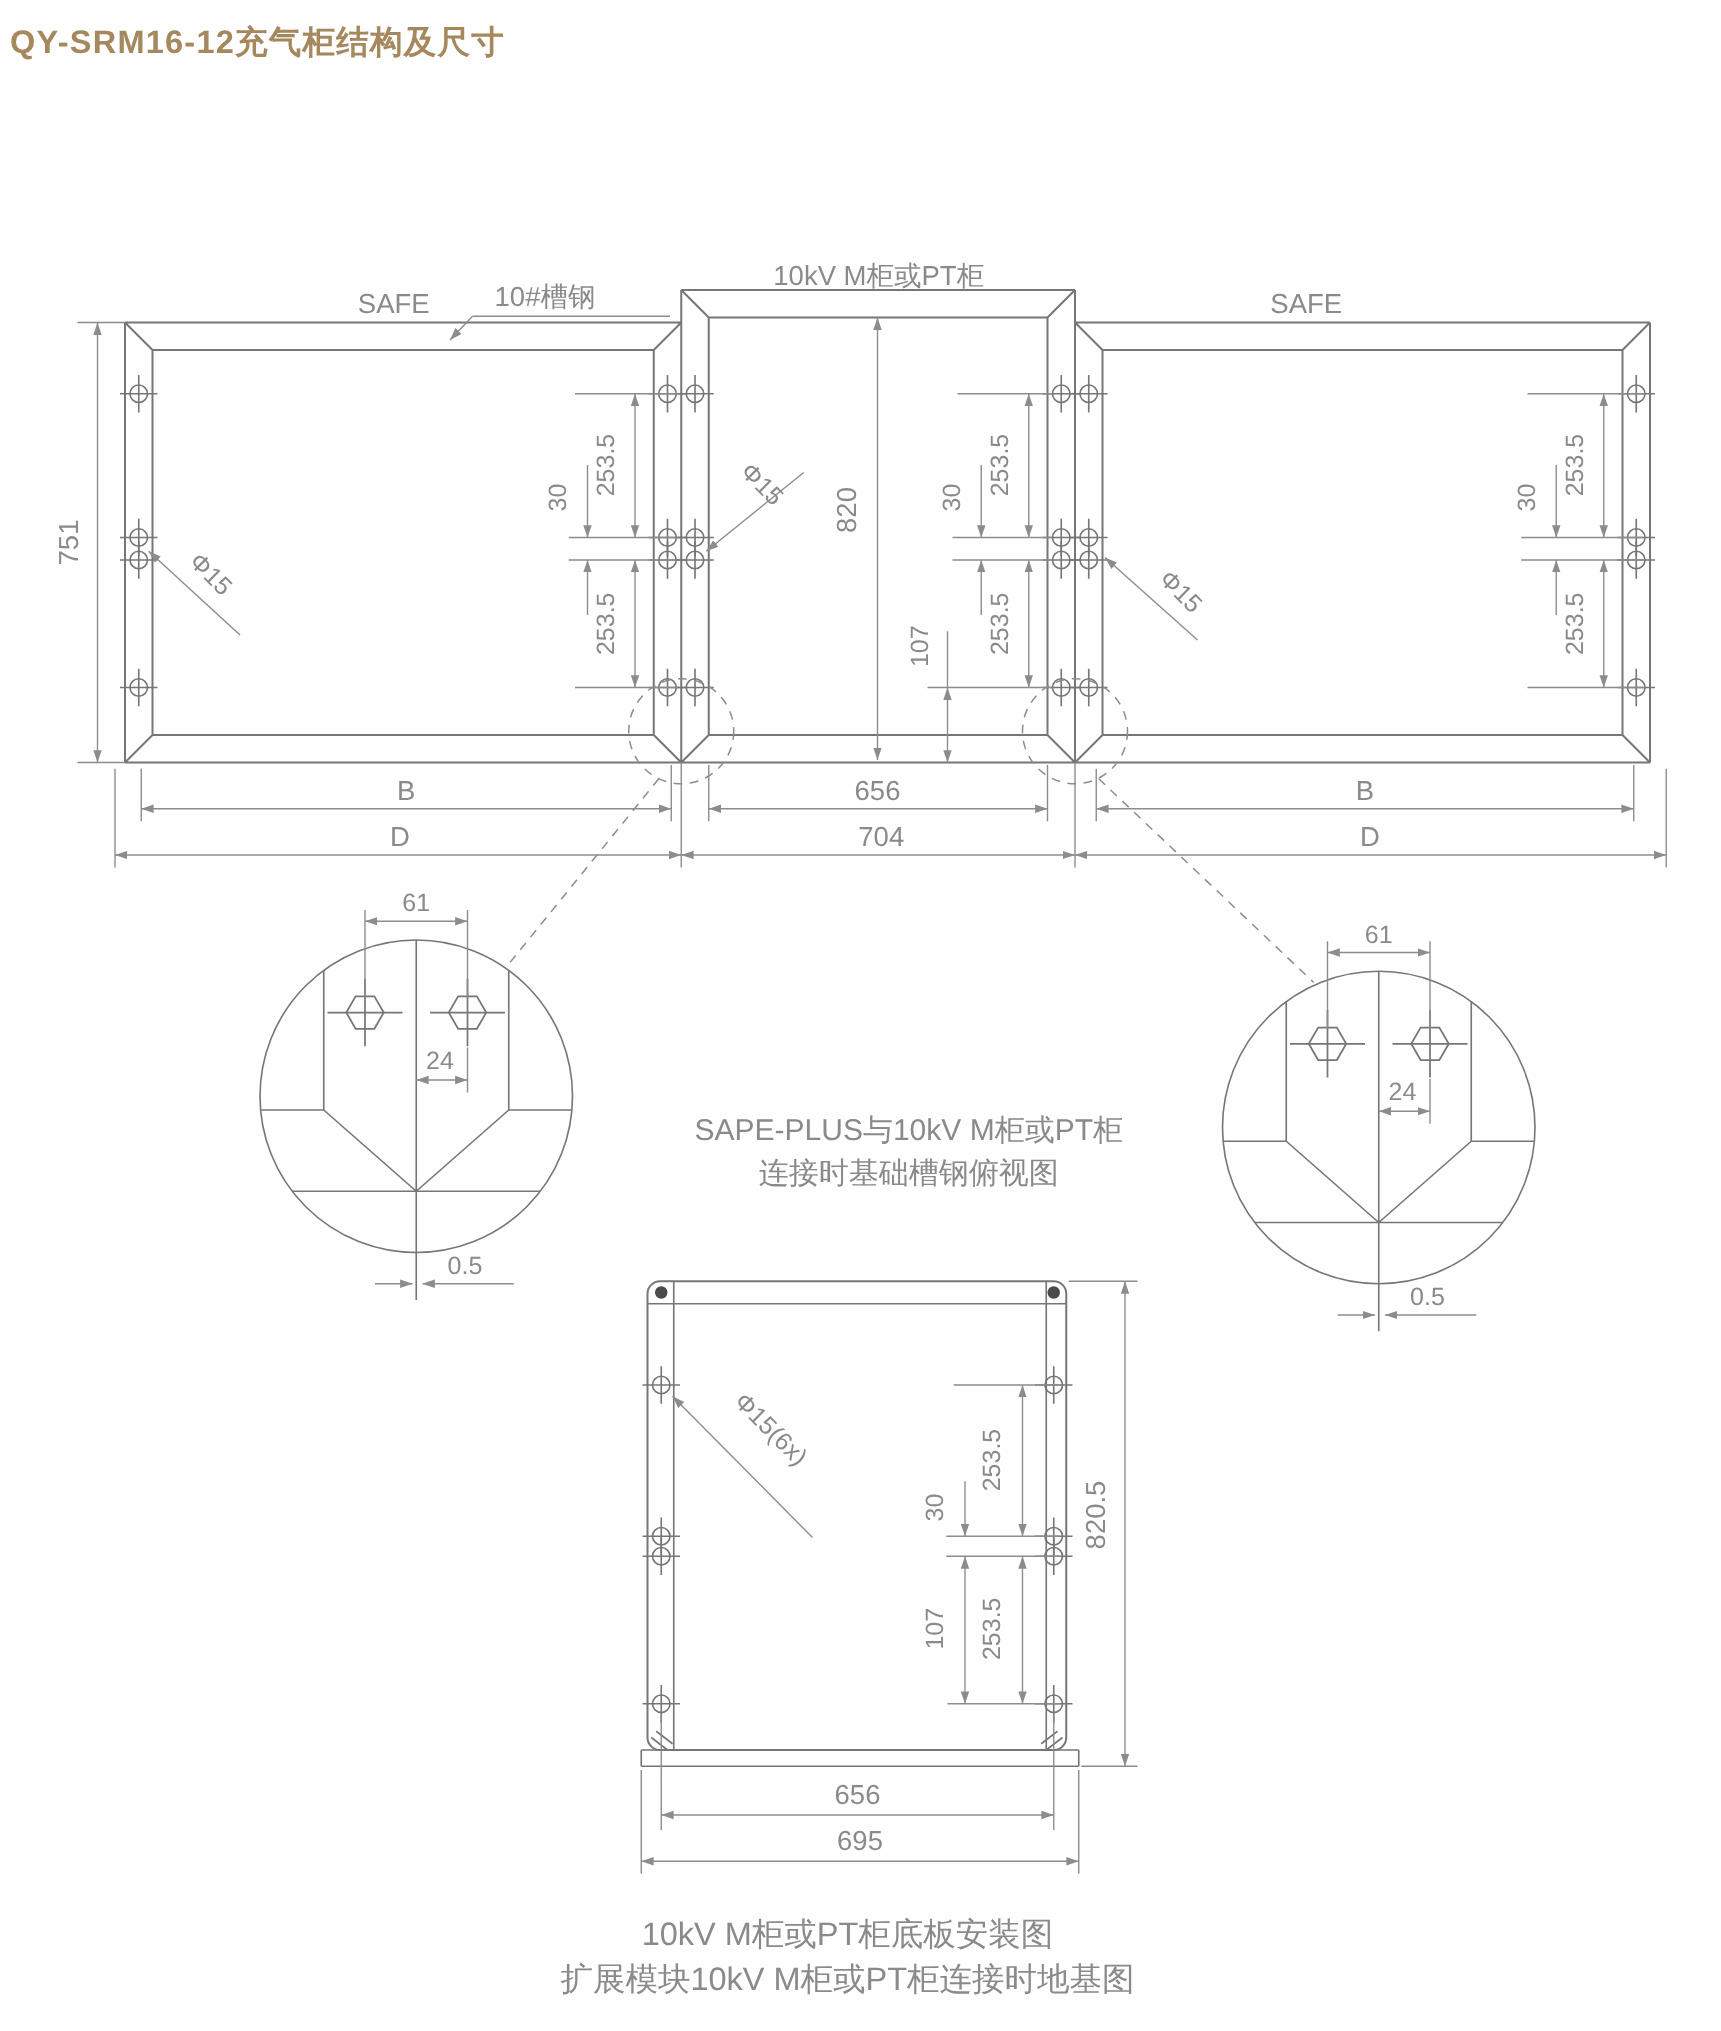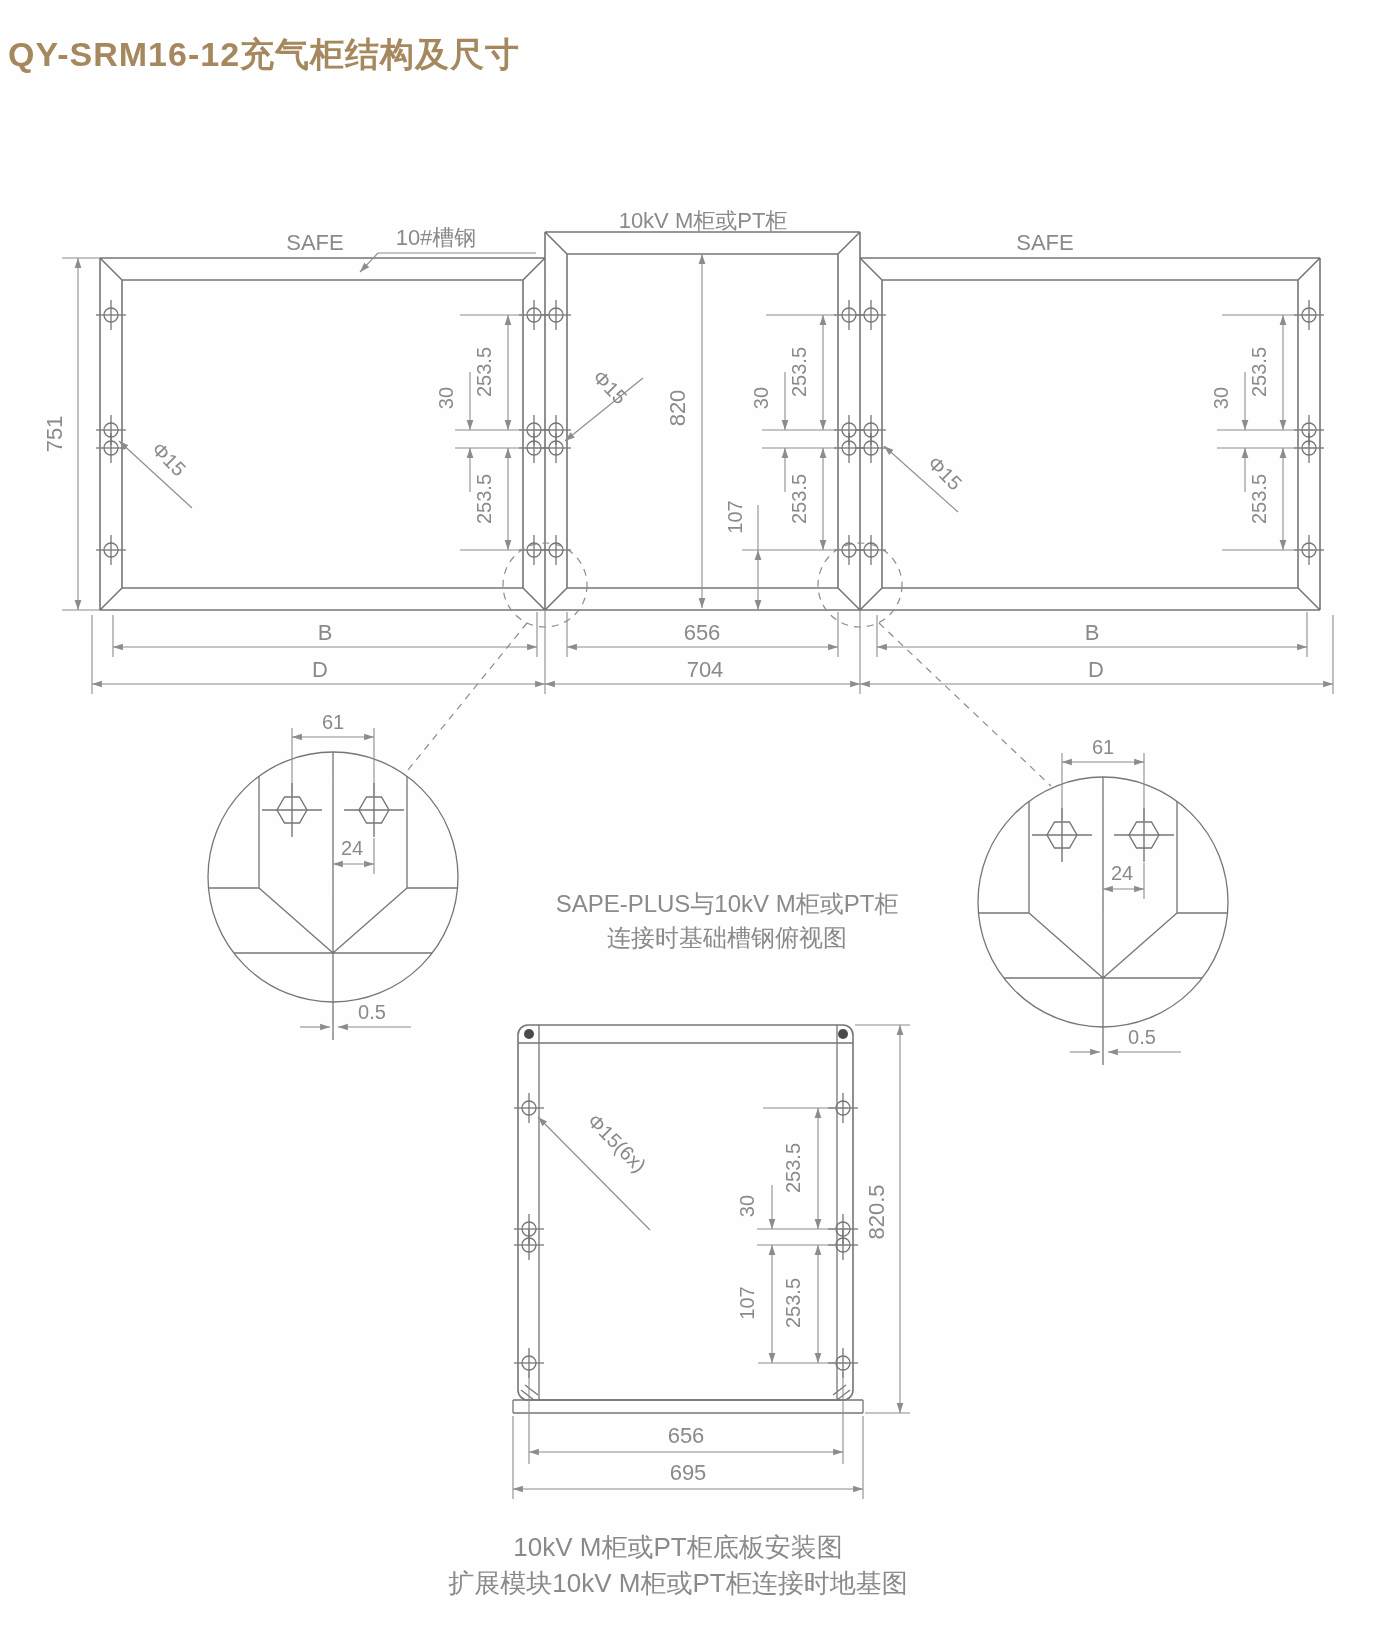--- a/index.html
+++ b/index.html
@@ -1,17 +1,17 @@
 <!DOCTYPE html>
 <html><head>
 <meta charset="utf-8">
 <style>
   html,body{margin:0;padding:0;background:#ffffff;width:1377px;height:1625px;overflow:hidden;}
   #page{position:relative;width:1377px;height:1625px;background:#fefefe;font-family:"Liberation Sans",sans-serif;}
-  #title{position:absolute;left:8px;top:32px;font-size:34px;font-weight:700;color:#a5885e;letter-spacing:1px;}
+  #title{position:absolute;left:8px;top:16px;font-size:26px;font-weight:700;color:#a5885e;letter-spacing:1px;}
   svg{position:absolute;left:0;top:0;}
   .ln{stroke:#767676;stroke-width:1.6;fill:none;}
   .ln2{stroke:#767676;stroke-width:1.3;fill:none;}
   .dm{stroke:#8c8c8c;stroke-width:1.1;fill:none;}
   .dsh{stroke:#8c8c8c;stroke-width:1.2;fill:none;stroke-dasharray:7 6;}
   .txt{fill:#8a8a8a;font-family:"Liberation Sans",sans-serif;}
   .t20{font-size:20px;}
   .t22{font-size:22px;}
   .t24{font-size:24px;}
   .t26{font-size:26px;}

